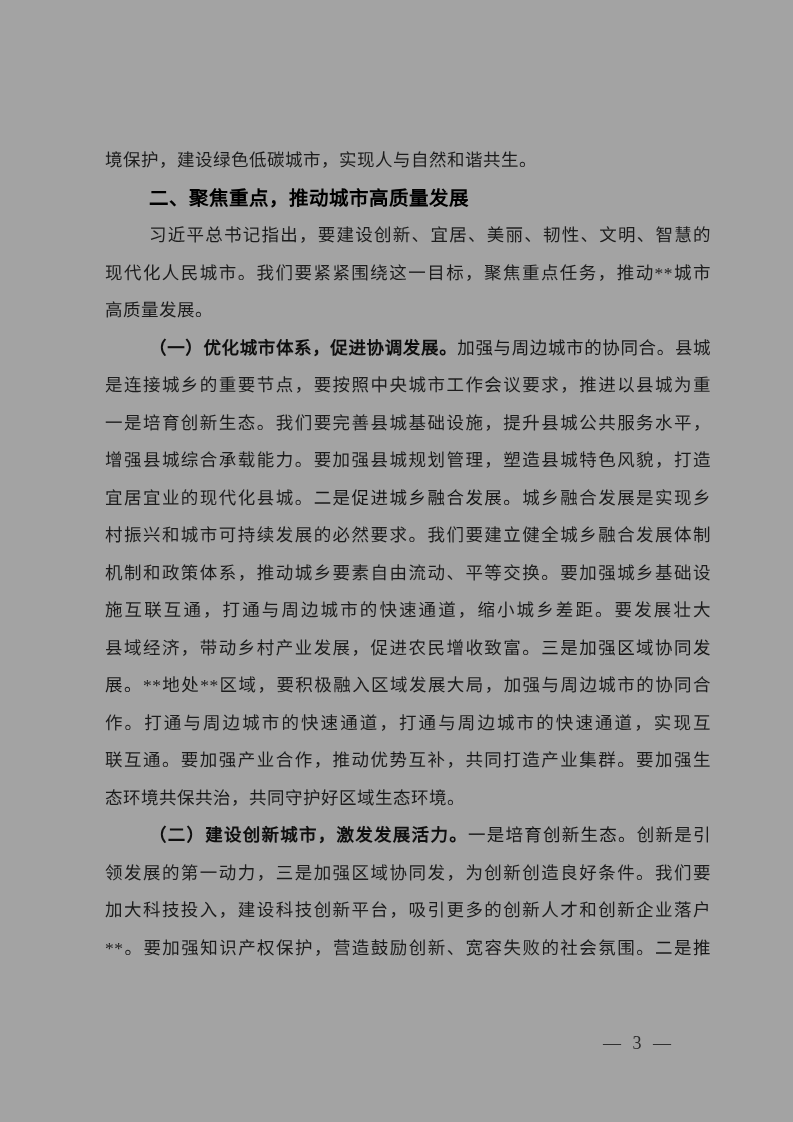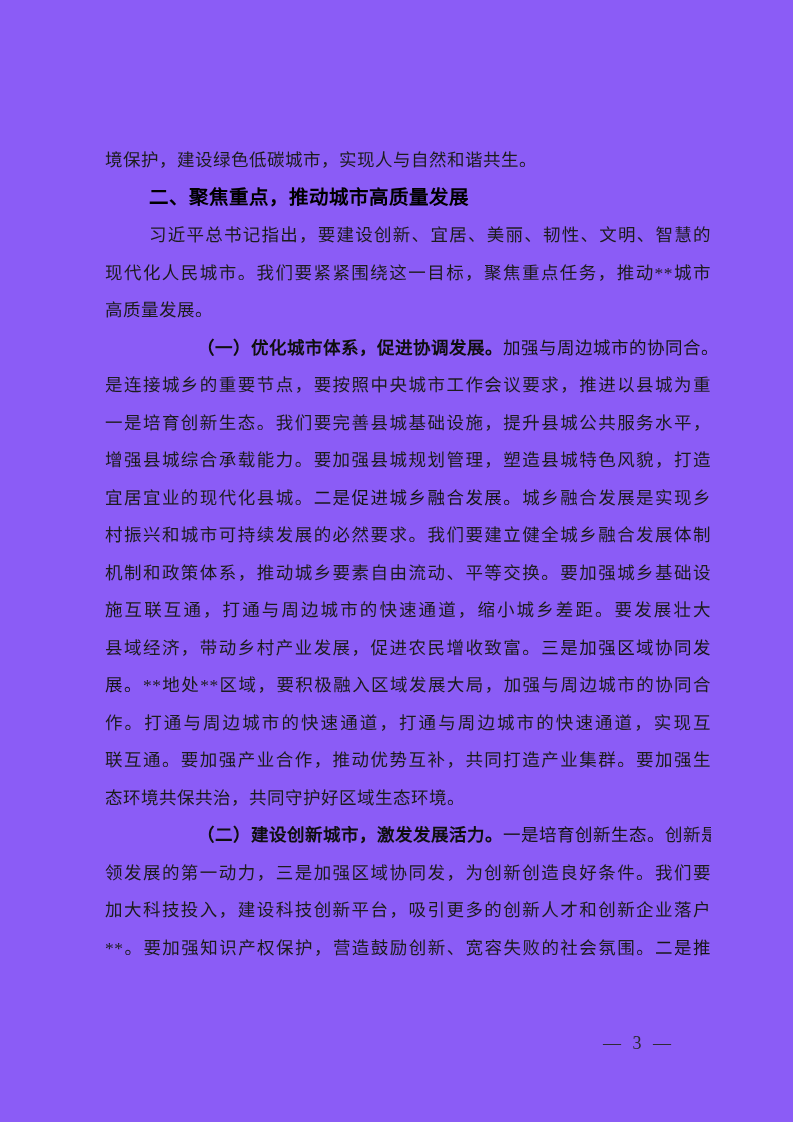--- a/index.html
+++ b/index.html
@@ -4,21 +4,21 @@
 <style>
   html, body {
     margin: 0;
     padding: 0;
     background: #ffffff;
   }
   .page {
     position: relative;
     width: 793px;
     height: 1122px;
-    background: #8b5cf6;
+    background: #a3a3a3;
     overflow: hidden;
     font-family: "Liberation Serif", "DejaVu Serif", serif;
     color: #1c1c1c;
   }
   .text-area {
     position: absolute;
     left: 105px;
     top: 142px;
     width: 606px;
   }
@@ -47,25 +47,24 @@
     
     font-family: "Liberation Serif", "DejaVu Serif", serif;
     font-weight: normal;
     color: #161616;
   }
   .seg-lead {
     
     font-family: "Liberation Serif", "DejaVu Serif", serif;
     font-weight: bold;
     color: #0f0f0f;
-    margin-left: 48px;
   }
   .seg-heading {
     
-    font-family: Liberation Mono, monospace;
+    font-family: Liberation Serif, serif;
     font-weight: bold;
     font-size: 19.5px;
     color: #000000;
   }
   .page-number {
     position: absolute;
     top: 1030px;
     right: 122px;
     height: 26px;
     line-height: 26px;

